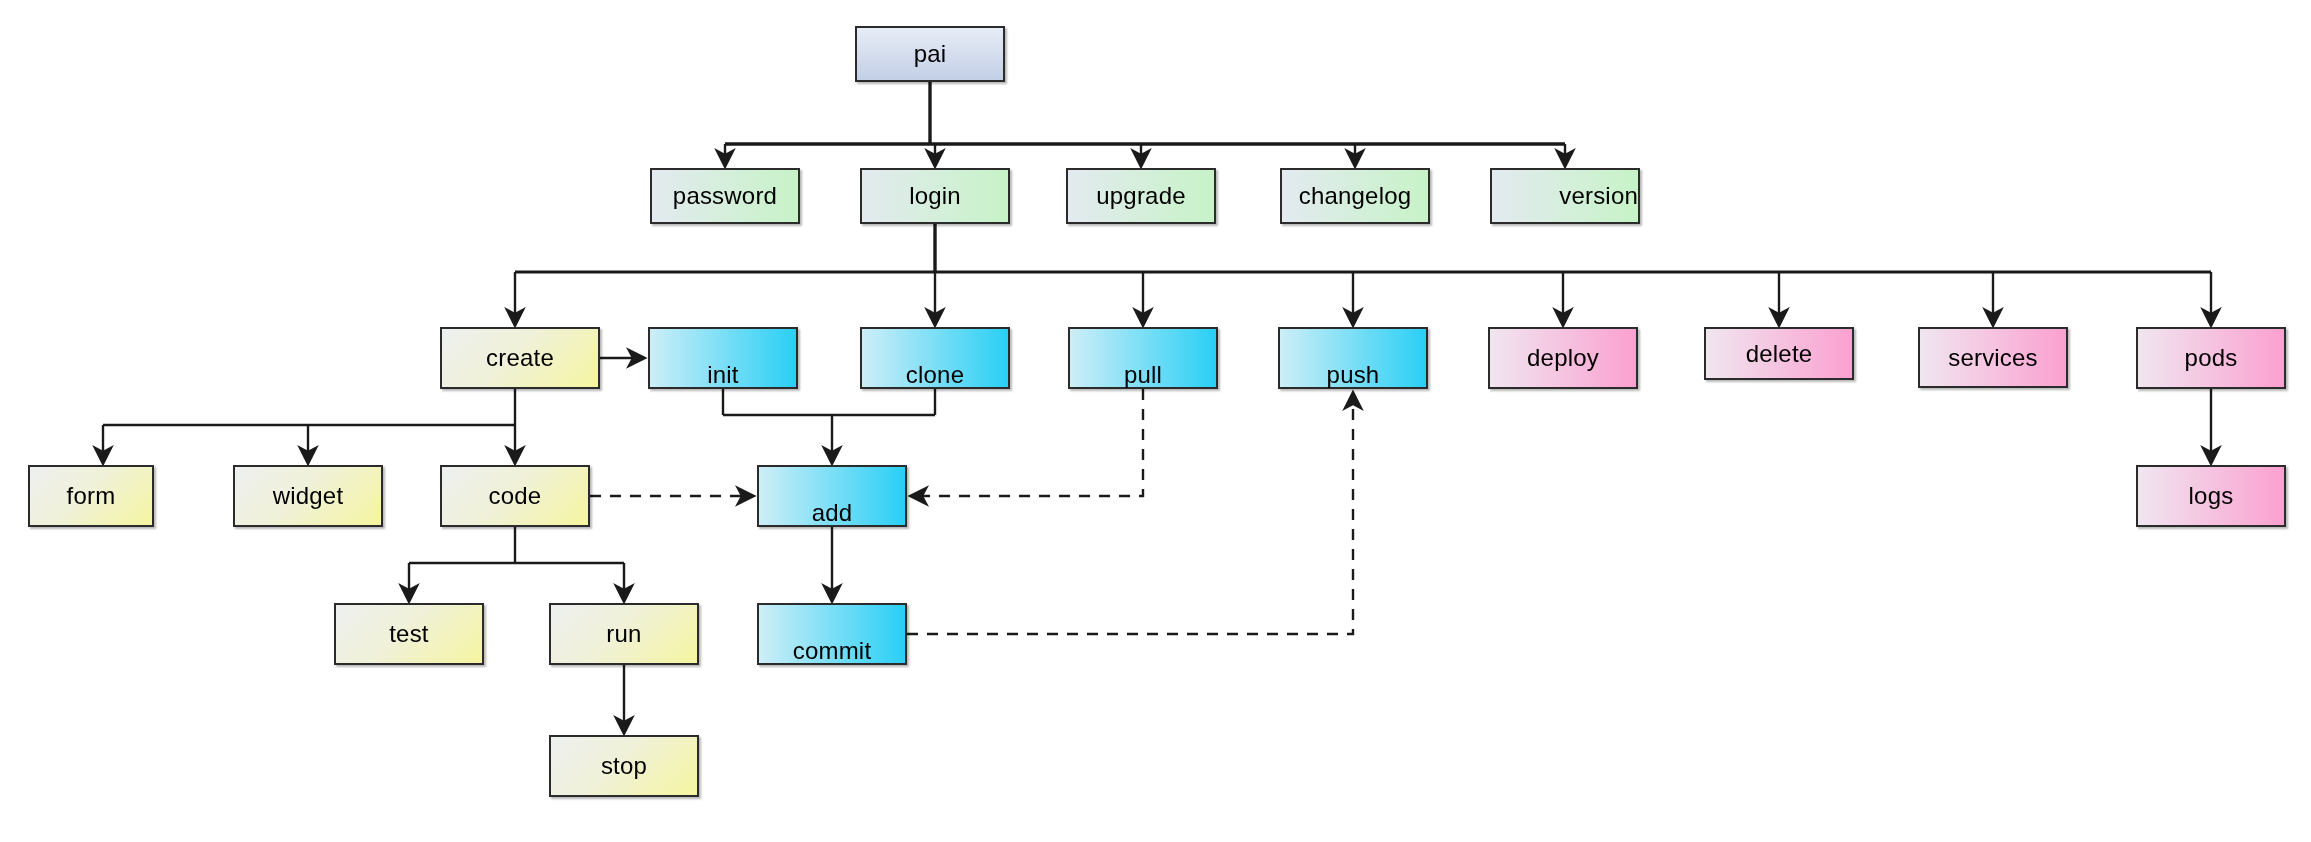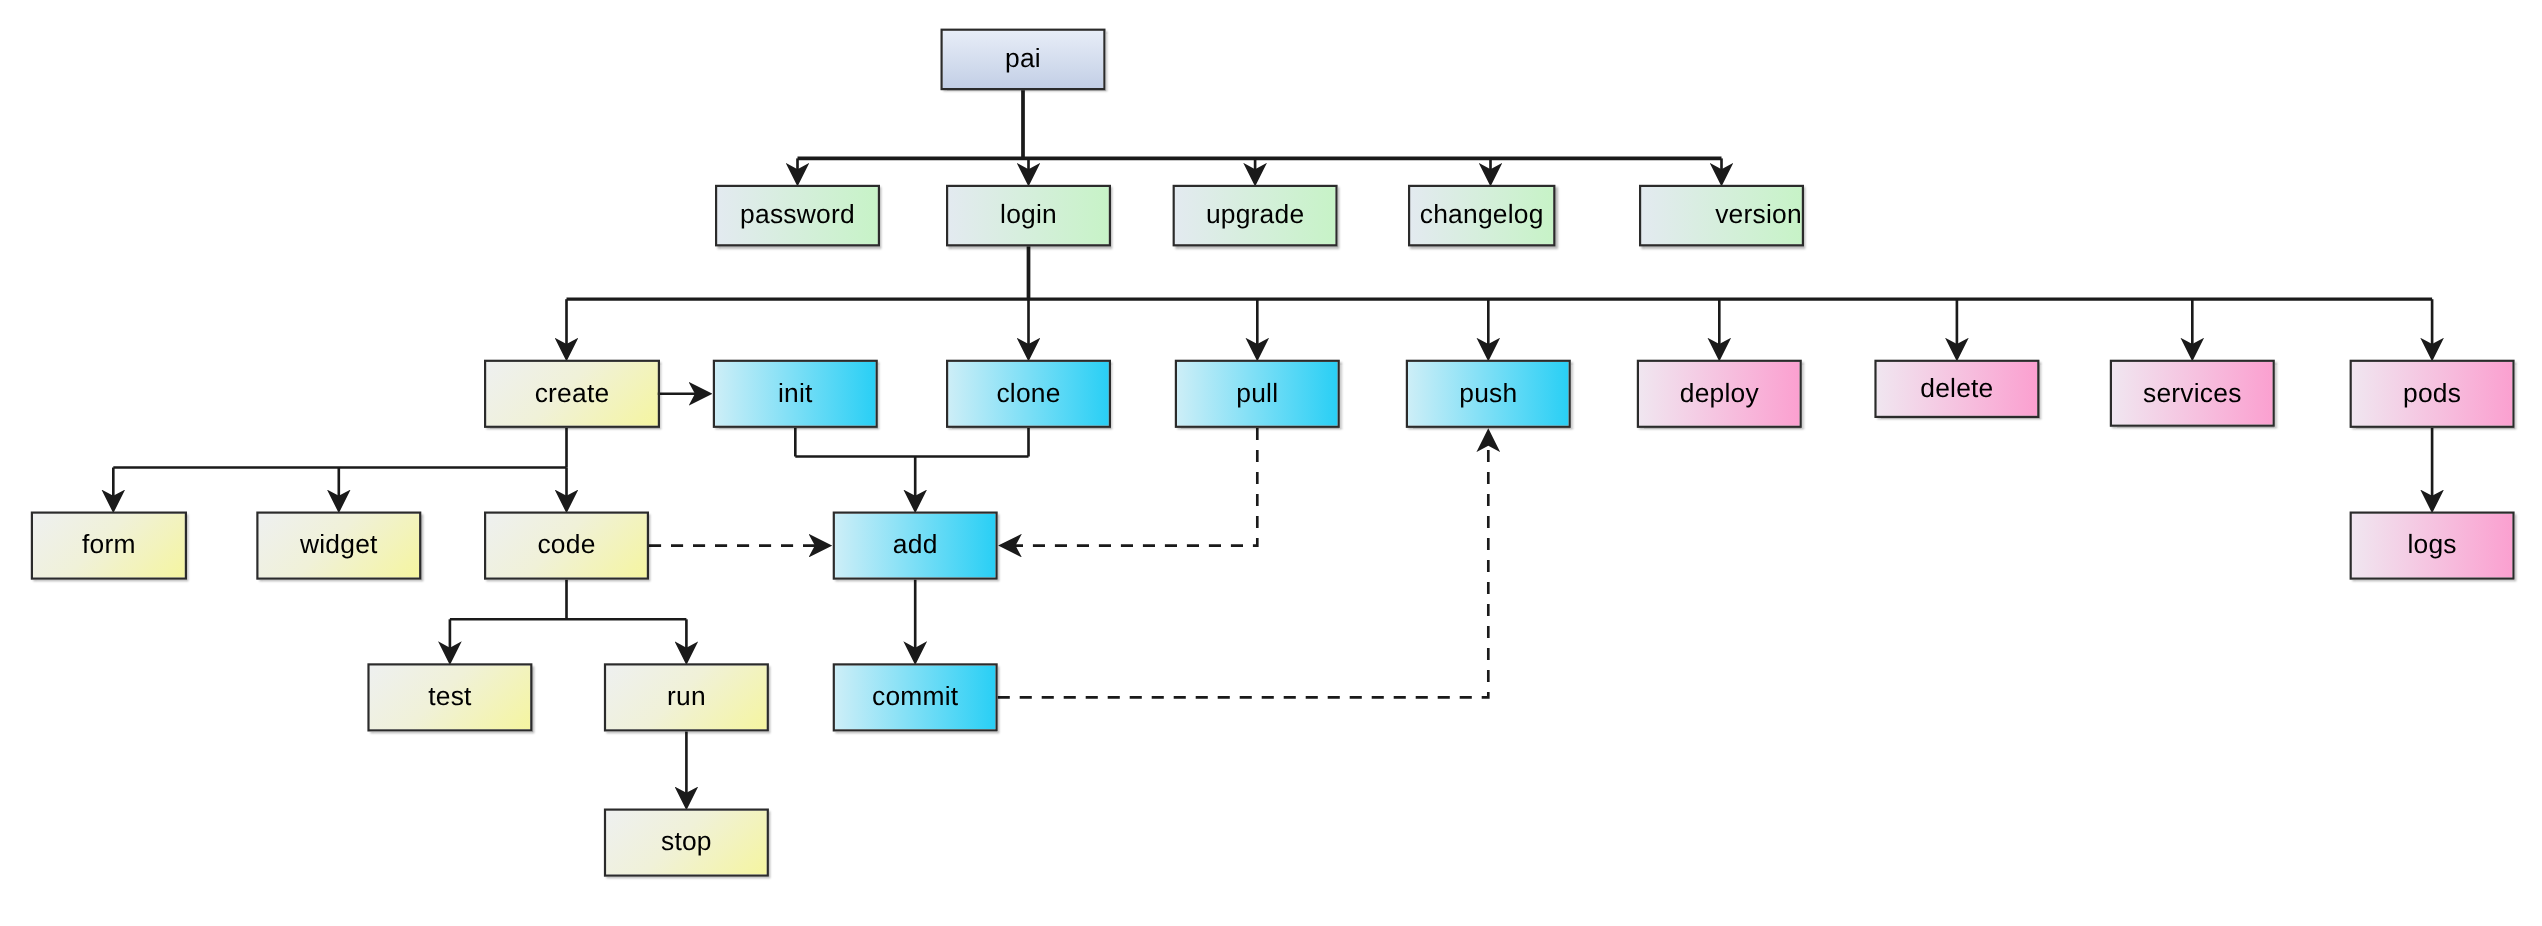--- a/index.html
+++ b/index.html
@@ -37,21 +37,21 @@
     box-shadow: 2px 2px 2px rgba(0,0,0,0.28);
     z-index: 2;
   }
   .node-label {
     pointer-events: none;
     line-height: 1;
   }
   .fill-root   { background: linear-gradient(to bottom, #e7edf7 0%, #c3cfe6 100%); }
   .fill-green  { background: linear-gradient(to right, #e3eaf0 0%, #c7f3c7 100%); }
   .fill-yellow { background: linear-gradient(135deg, #eef0f0 0%, #f0f1d8 45%, #f5f5a0 100%); }
-  .fill-cyan   { background: linear-gradient(to right, #cdeef7 0%, #29cff5 100%); }
+  .fill-cyan   { background: linear-gradient(to right, #cdeef7 0%, #29cff5 100%); align-items: flex-end; }
   .fill-pink   { background: linear-gradient(to right, #f0e6f0 0%, #fba0d0 100%); }
 </style>
 </head>
 <body>
 
 <div id="diagram-root">
 
   <svg id="edge-layer" viewBox="0 0 2311 842" xmlns="http://www.w3.org/2000/svg">
     <defs>
       <marker id="arrow" viewBox="0 0 12 12" refX="10" refY="6" markerWidth="9" markerHeight="9" orient="auto-start-reverse">
@@ -128,21 +128,21 @@
       </div>
       <div class="node fill-green" style="left: 650px; top: 168px; width: 150px; height: 56px;">
         <span class="node-label">password</span>
       </div>
       <div class="node fill-green" style="left: 860px; top: 168px; width: 150px; height: 56px;">
         <span class="node-label">login</span>
       </div>
       <div class="node fill-green" style="left: 1066px; top: 168px; width: 150px; height: 56px;">
         <span class="node-label">upgrade</span>
       </div>
-      <div class="node fill-green" style="left: 1280px; top: 168px; width: 134px; height: 56px;">
+      <div class="node fill-green" style="left: 1280px; top: 168px; width: 150px; height: 56px;">
         <span class="node-label">changelog</span>
       </div>
       <div class="node fill-green" style="left: 1490px; top: 168px; width: 150px; height: 56px; justify-content: flex-end;">
         <span class="node-label">version</span>
       </div>
       <div class="node fill-yellow" style="left: 440px; top: 327px; width: 160px; height: 62px;">
         <span class="node-label">create</span>
       </div>
       <div class="node fill-cyan" style="left: 648px; top: 327px; width: 150px; height: 62px;">
         <span class="node-label">init</span>
@@ -161,21 +161,21 @@
       </div>
       <div class="node fill-pink" style="left: 1704px; top: 327px; width: 150px; height: 53px;">
         <span class="node-label">delete</span>
       </div>
       <div class="node fill-pink" style="left: 1918px; top: 327px; width: 150px; height: 61px;">
         <span class="node-label">services</span>
       </div>
       <div class="node fill-pink" style="left: 2136px; top: 327px; width: 150px; height: 62px;">
         <span class="node-label">pods</span>
       </div>
-      <div class="node fill-yellow" style="left: 28px; top: 465px; width: 142px; height: 62px;">
+      <div class="node fill-yellow" style="left: 28px; top: 465px; width: 126px; height: 62px;">
         <span class="node-label">form</span>
       </div>
       <div class="node fill-yellow" style="left: 233px; top: 465px; width: 150px; height: 62px;">
         <span class="node-label">widget</span>
       </div>
       <div class="node fill-yellow" style="left: 440px; top: 465px; width: 150px; height: 62px; align-items: center;">
         <span class="node-label">code</span>
       </div>
       <div class="node fill-cyan" style="left: 757px; top: 465px; width: 150px; height: 62px;">
         <span class="node-label">add</span>

